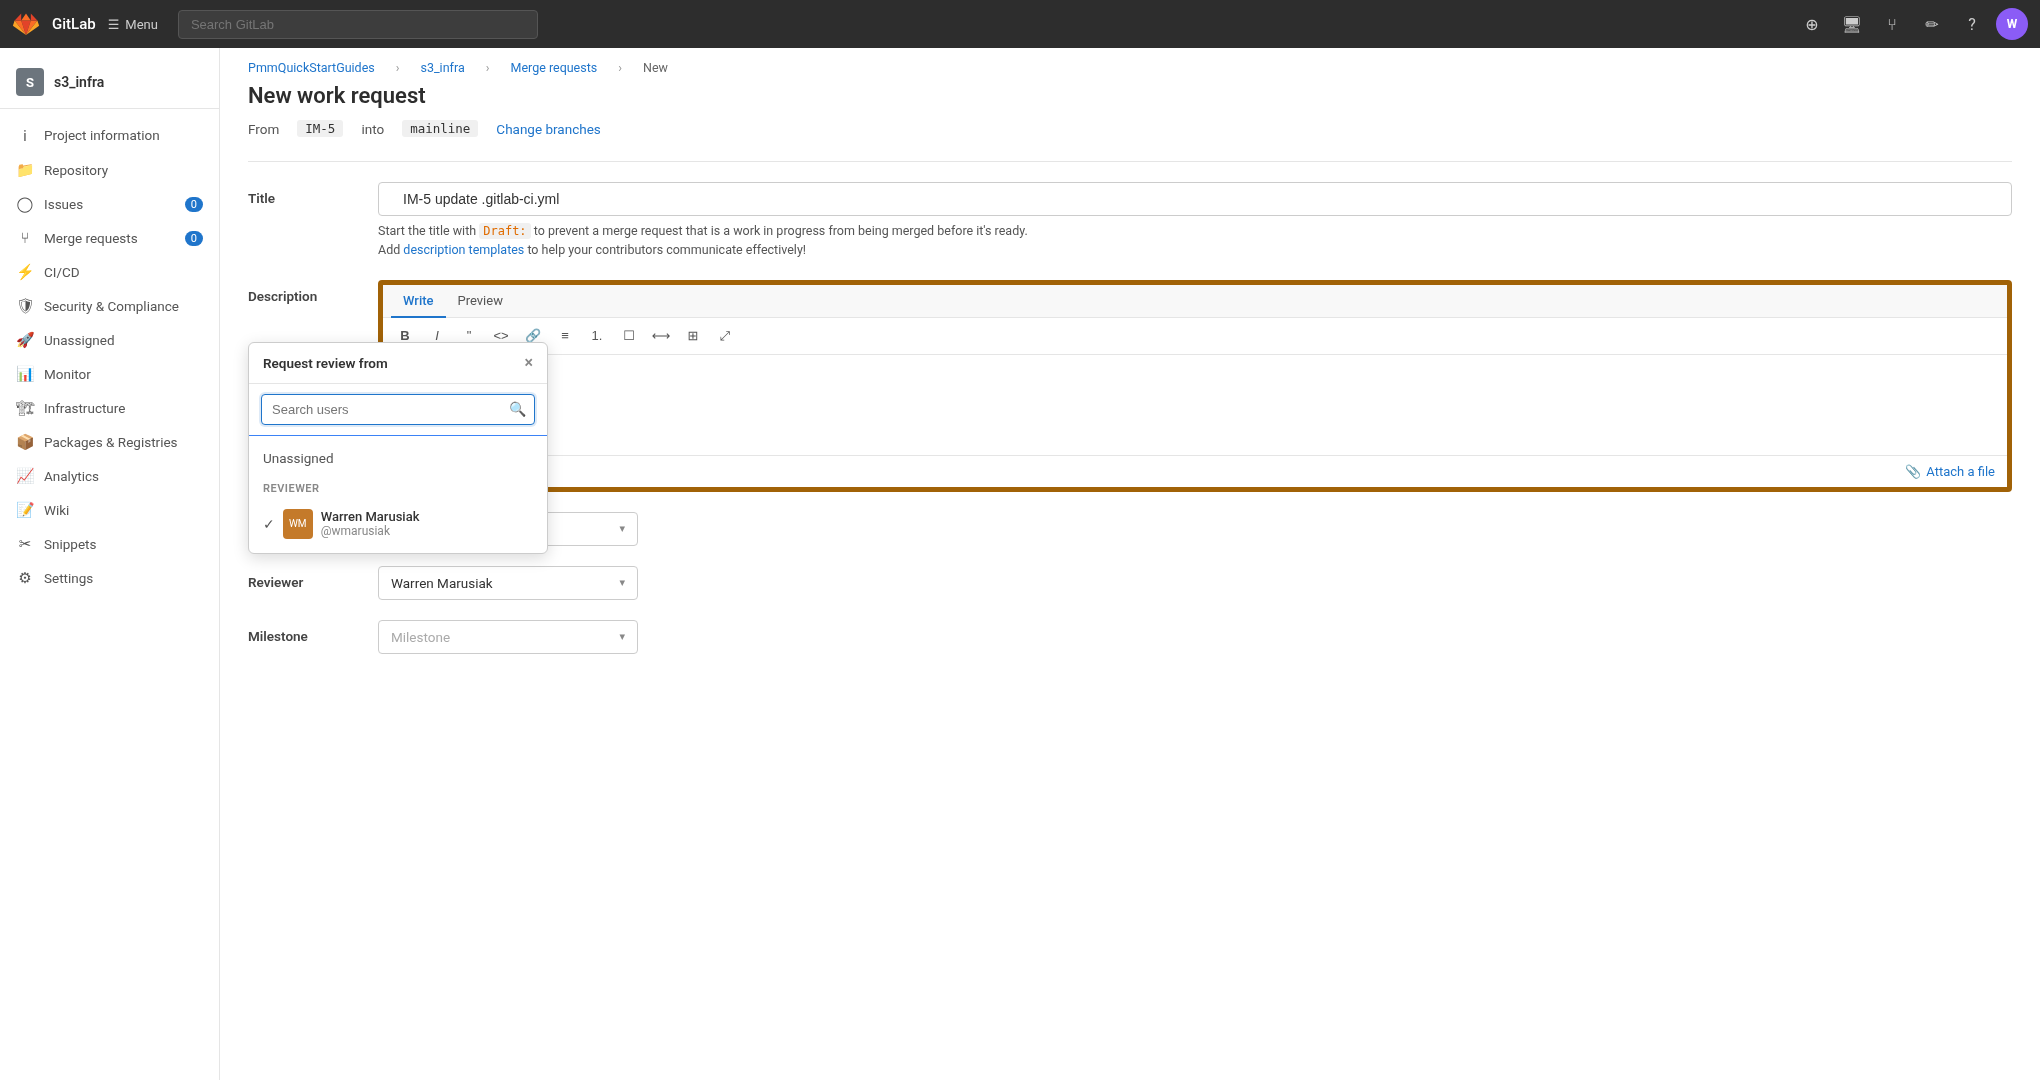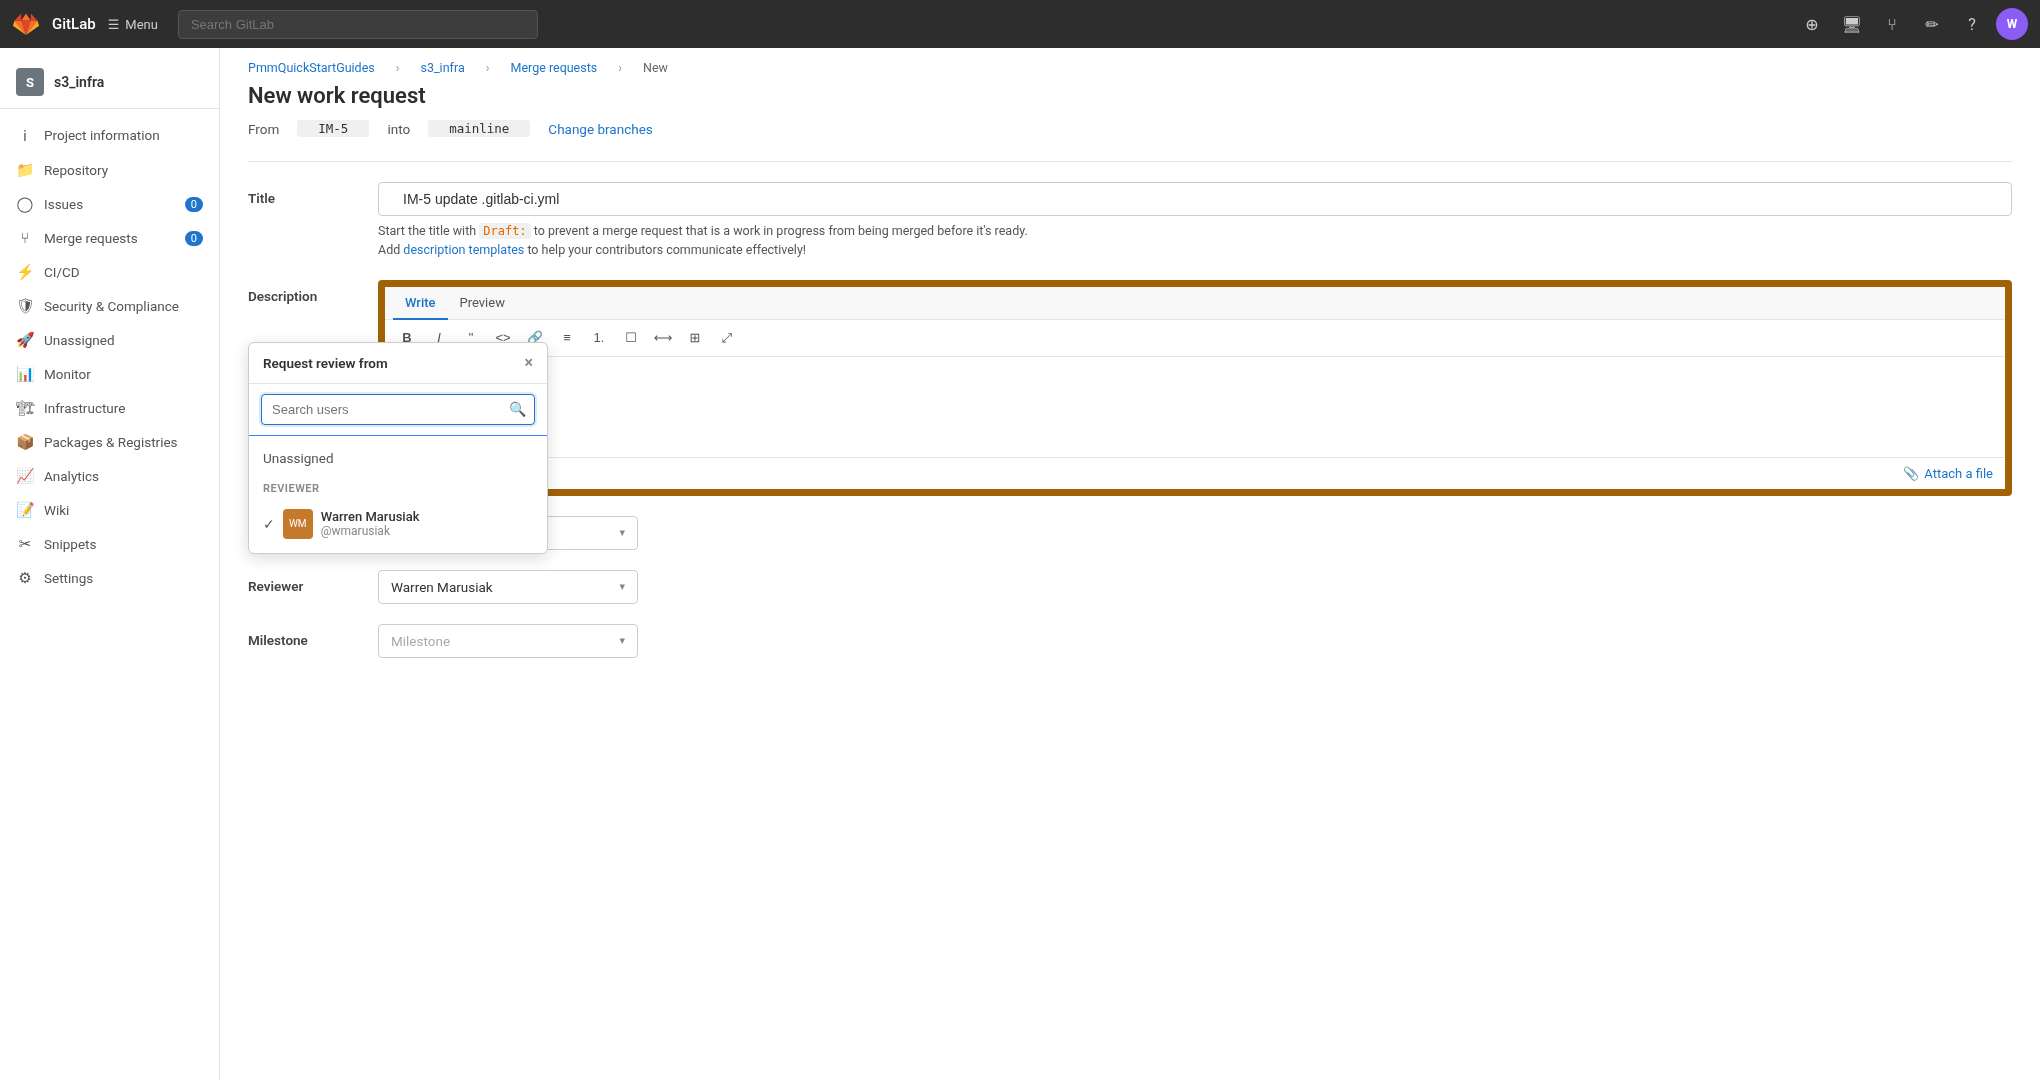--- a/index.html
+++ b/index.html
@@ -172,21 +172,21 @@
       font-size: 13.5px;
       color: #555;
       margin-bottom: 24px;
       display: flex;
       align-items: center;
       gap: 18px;
     }
     .branch-info code {
       background: #f0f0f0;
       border-radius: 3px;
-      padding: 1px 21px;
+      padding: 1px 8px;
       font-size: 12.5px;
       color: #333;
     }
     .branch-info a { color: #1f75cb; text-decoration: none; }
 
     
     .form-section {
       border-top: 1px solid #e5e5e5;
       padding-top: 20px;
     }
@@ -222,21 +222,21 @@
     .hint-text code {
       background: #f0f0f0;
       padding: 1px 4px;
       border-radius: 3px;
       font-size: 12px;
       color: #e06c00;
     }
 
     
     .editor-wrapper {
-      border: 7px solid #a16207;
+      border: 5px solid #a16207;
       border-radius: 4px;
       overflow: visible;
       position: relative;
     }
     .editor-tabs {
       display: flex;
       border-bottom: 1px solid #e5e5e5;
       background: #f8f8f8;
       padding: 0 8px;
     }

